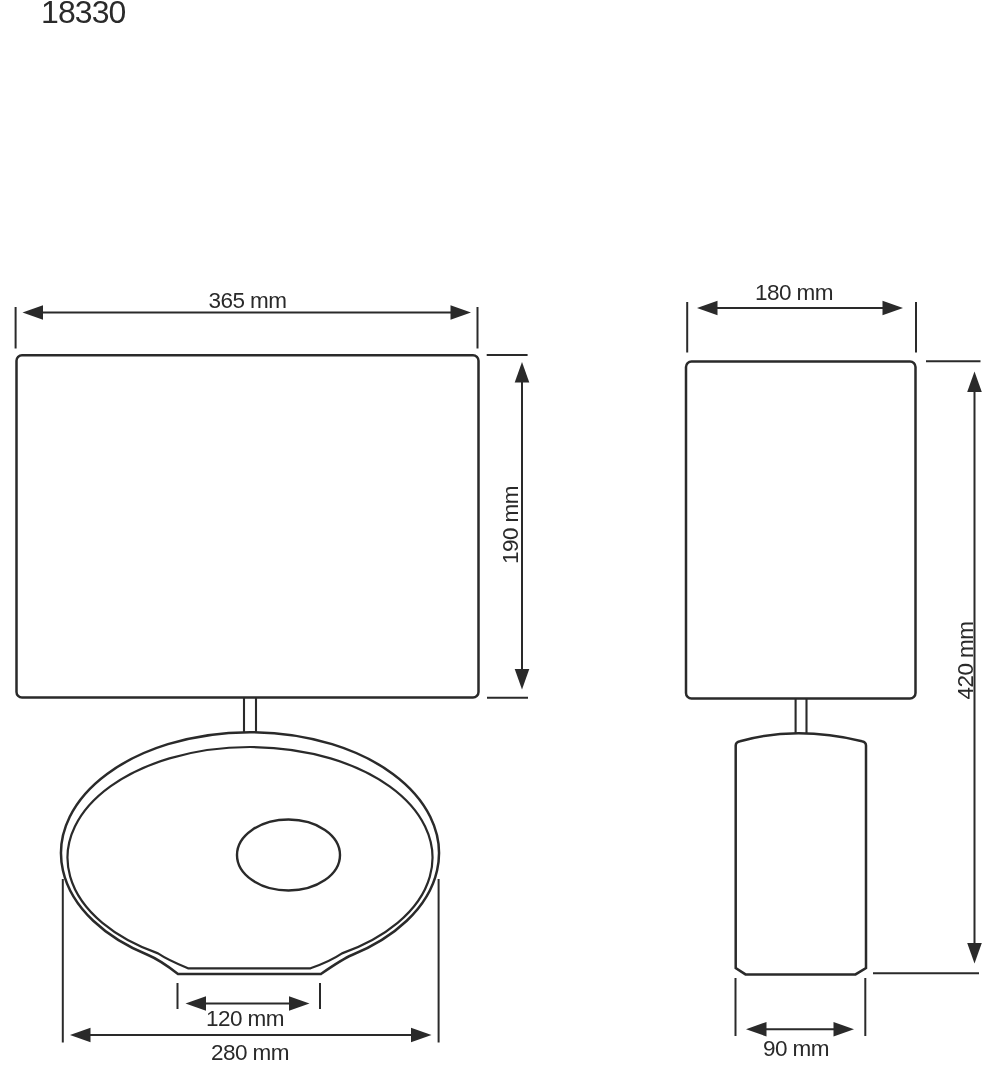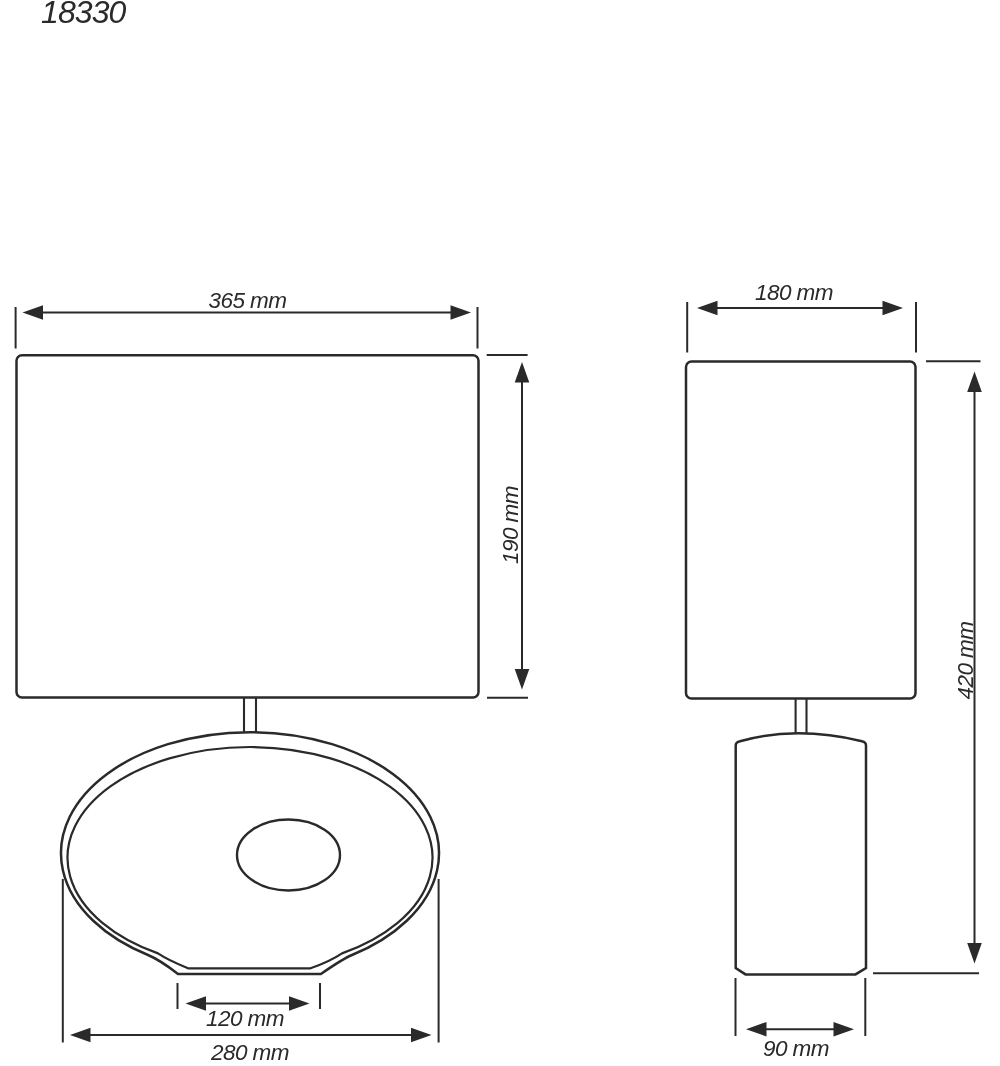--- a/index.html
+++ b/index.html
@@ -1,16 +1,16 @@
 <!DOCTYPE html>
 <html><head>
 <meta charset="utf-8">
 <style>
   html,body{margin:0;padding:0;background:#ffffff;}
-  .page{width:1000px;height:1066px;position:relative;background:#ffffff;overflow:hidden;font-style:italic;}
+  .page{width:1000px;height:1066px;position:relative;background:#ffffff;overflow:hidden;}
   svg{display:block;}
   text{font-family:"Liberation Sans",sans-serif;fill:#2a2a2a;}
 </style>
 </head>
 <body>
 <div class="page">
 <svg width="1000" height="1066" viewBox="0 0 1000 1066" fill="none">
 
   <text x="41" y="22.5" font-size="32" letter-spacing="-0.9">18330</text>
 

